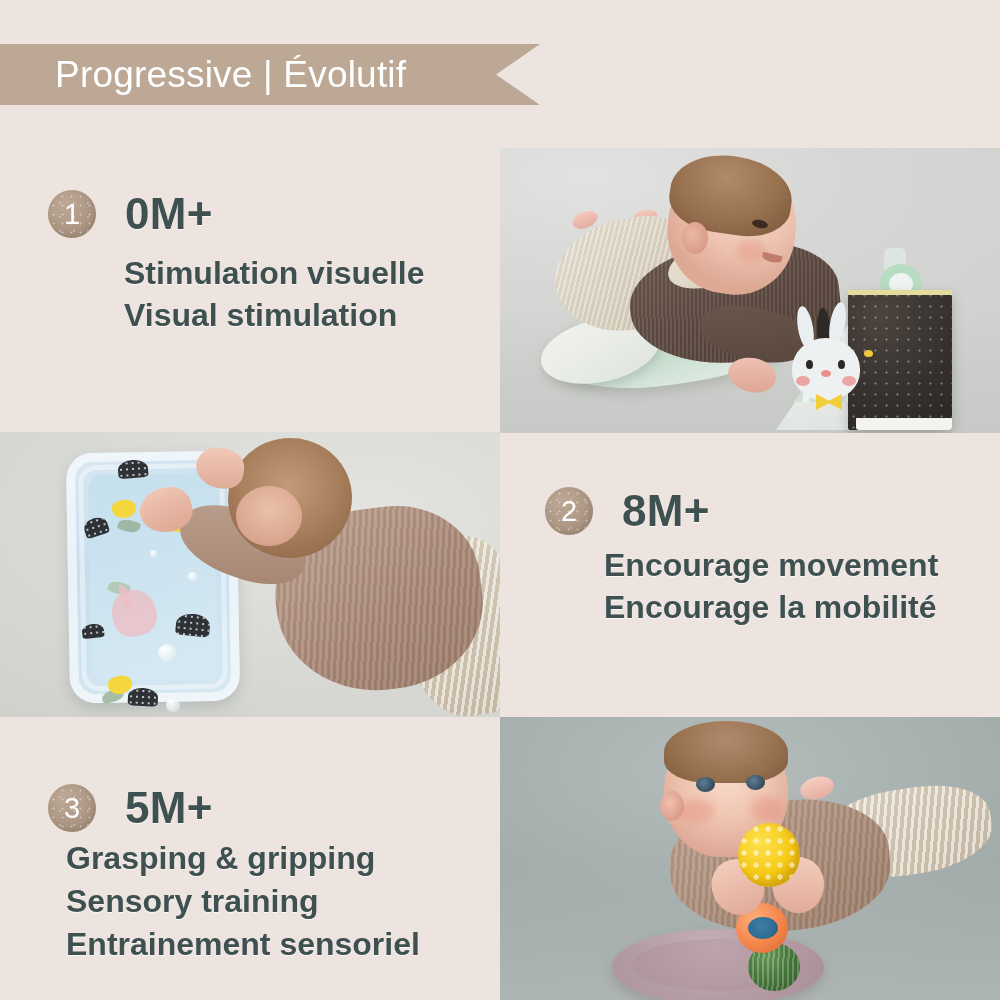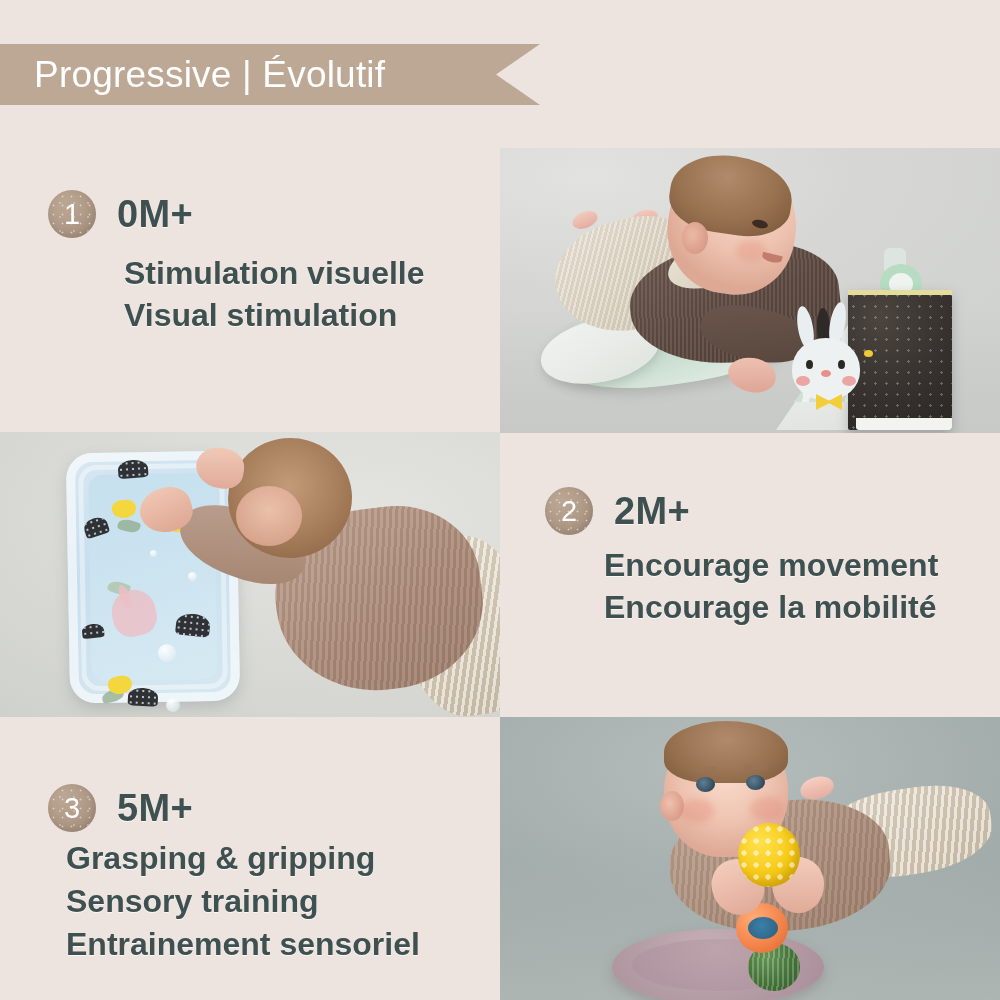--- a/index.html
+++ b/index.html
@@ -34,21 +34,21 @@
     display: flex;
     align-items: center;
     -webkit-clip-path: polygon(0 0, 540px 0, 540px 0, 496px 50%, 540px 100%, 0 100%);
     clip-path: polygon(0 0, 540px 0, 496px 50%, 540px 100%, 0 100%);
   }
   .ribbon-label {
     color: #FFFFFF;
     font-size: 37px;
     line-height: 1;
     letter-spacing: 0.2px;
-    padding-left: 34px;
+    padding-left: 55px;
     white-space: nowrap;
     font-weight: 400;
   }
 
   
   .photo {
     position: absolute;
     overflow: hidden;
   }
   .photo-tr { left: 500px; top: 148px;  width: 500px; height: 285px; }
@@ -549,27 +549,28 @@
     background-image:
       radial-gradient(rgba(255,255,255,.55) .8px, transparent 1.1px),
       radial-gradient(rgba(255,255,255,.3) .7px, transparent 1px);
     background-size: 9px 9px, 14px 14px;
     background-position: 1px 2px, 5px 6px;
     pointer-events: none;
   }
   .badge .num { position: relative; z-index: 1; }
 
   .age-label {
-    font-size: 38px;
+    font-size: 44px;
     font-weight: 700;
     color: #3F5050;
     line-height: 1;
     letter-spacing: .3px;
     text-shadow: 0 1px 0 rgba(255,255,255,.75);
     white-space: nowrap;
+    margin-left: 8px;
   }
 
   .lines {
     position: absolute;
     color: #3F5050;
     font-size: 32px;
     font-weight: 700;
     line-height: 42px;
     text-shadow: 0 1px 0 rgba(255,255,255,.7);
     white-space: nowrap;
@@ -754,21 +755,21 @@
       <div>Visual stimulation</div>
     </div>
   </div>
 
   <div class="panel panel-2">
     <div class="age-row">
       <div class="badge">
         <span class="speckle"></span>
         <span class="num">2</span>
       </div>
-      <div class="age-label">2M+</div>
+      <div class="age-label">8M+</div>
     </div>
     <div class="lines">
       <div>Encourage movement</div>
       <div>Encourage la mobilité</div>
     </div>
   </div>
 
   <div class="panel panel-3">
     <div class="age-row">
       <div class="badge">

